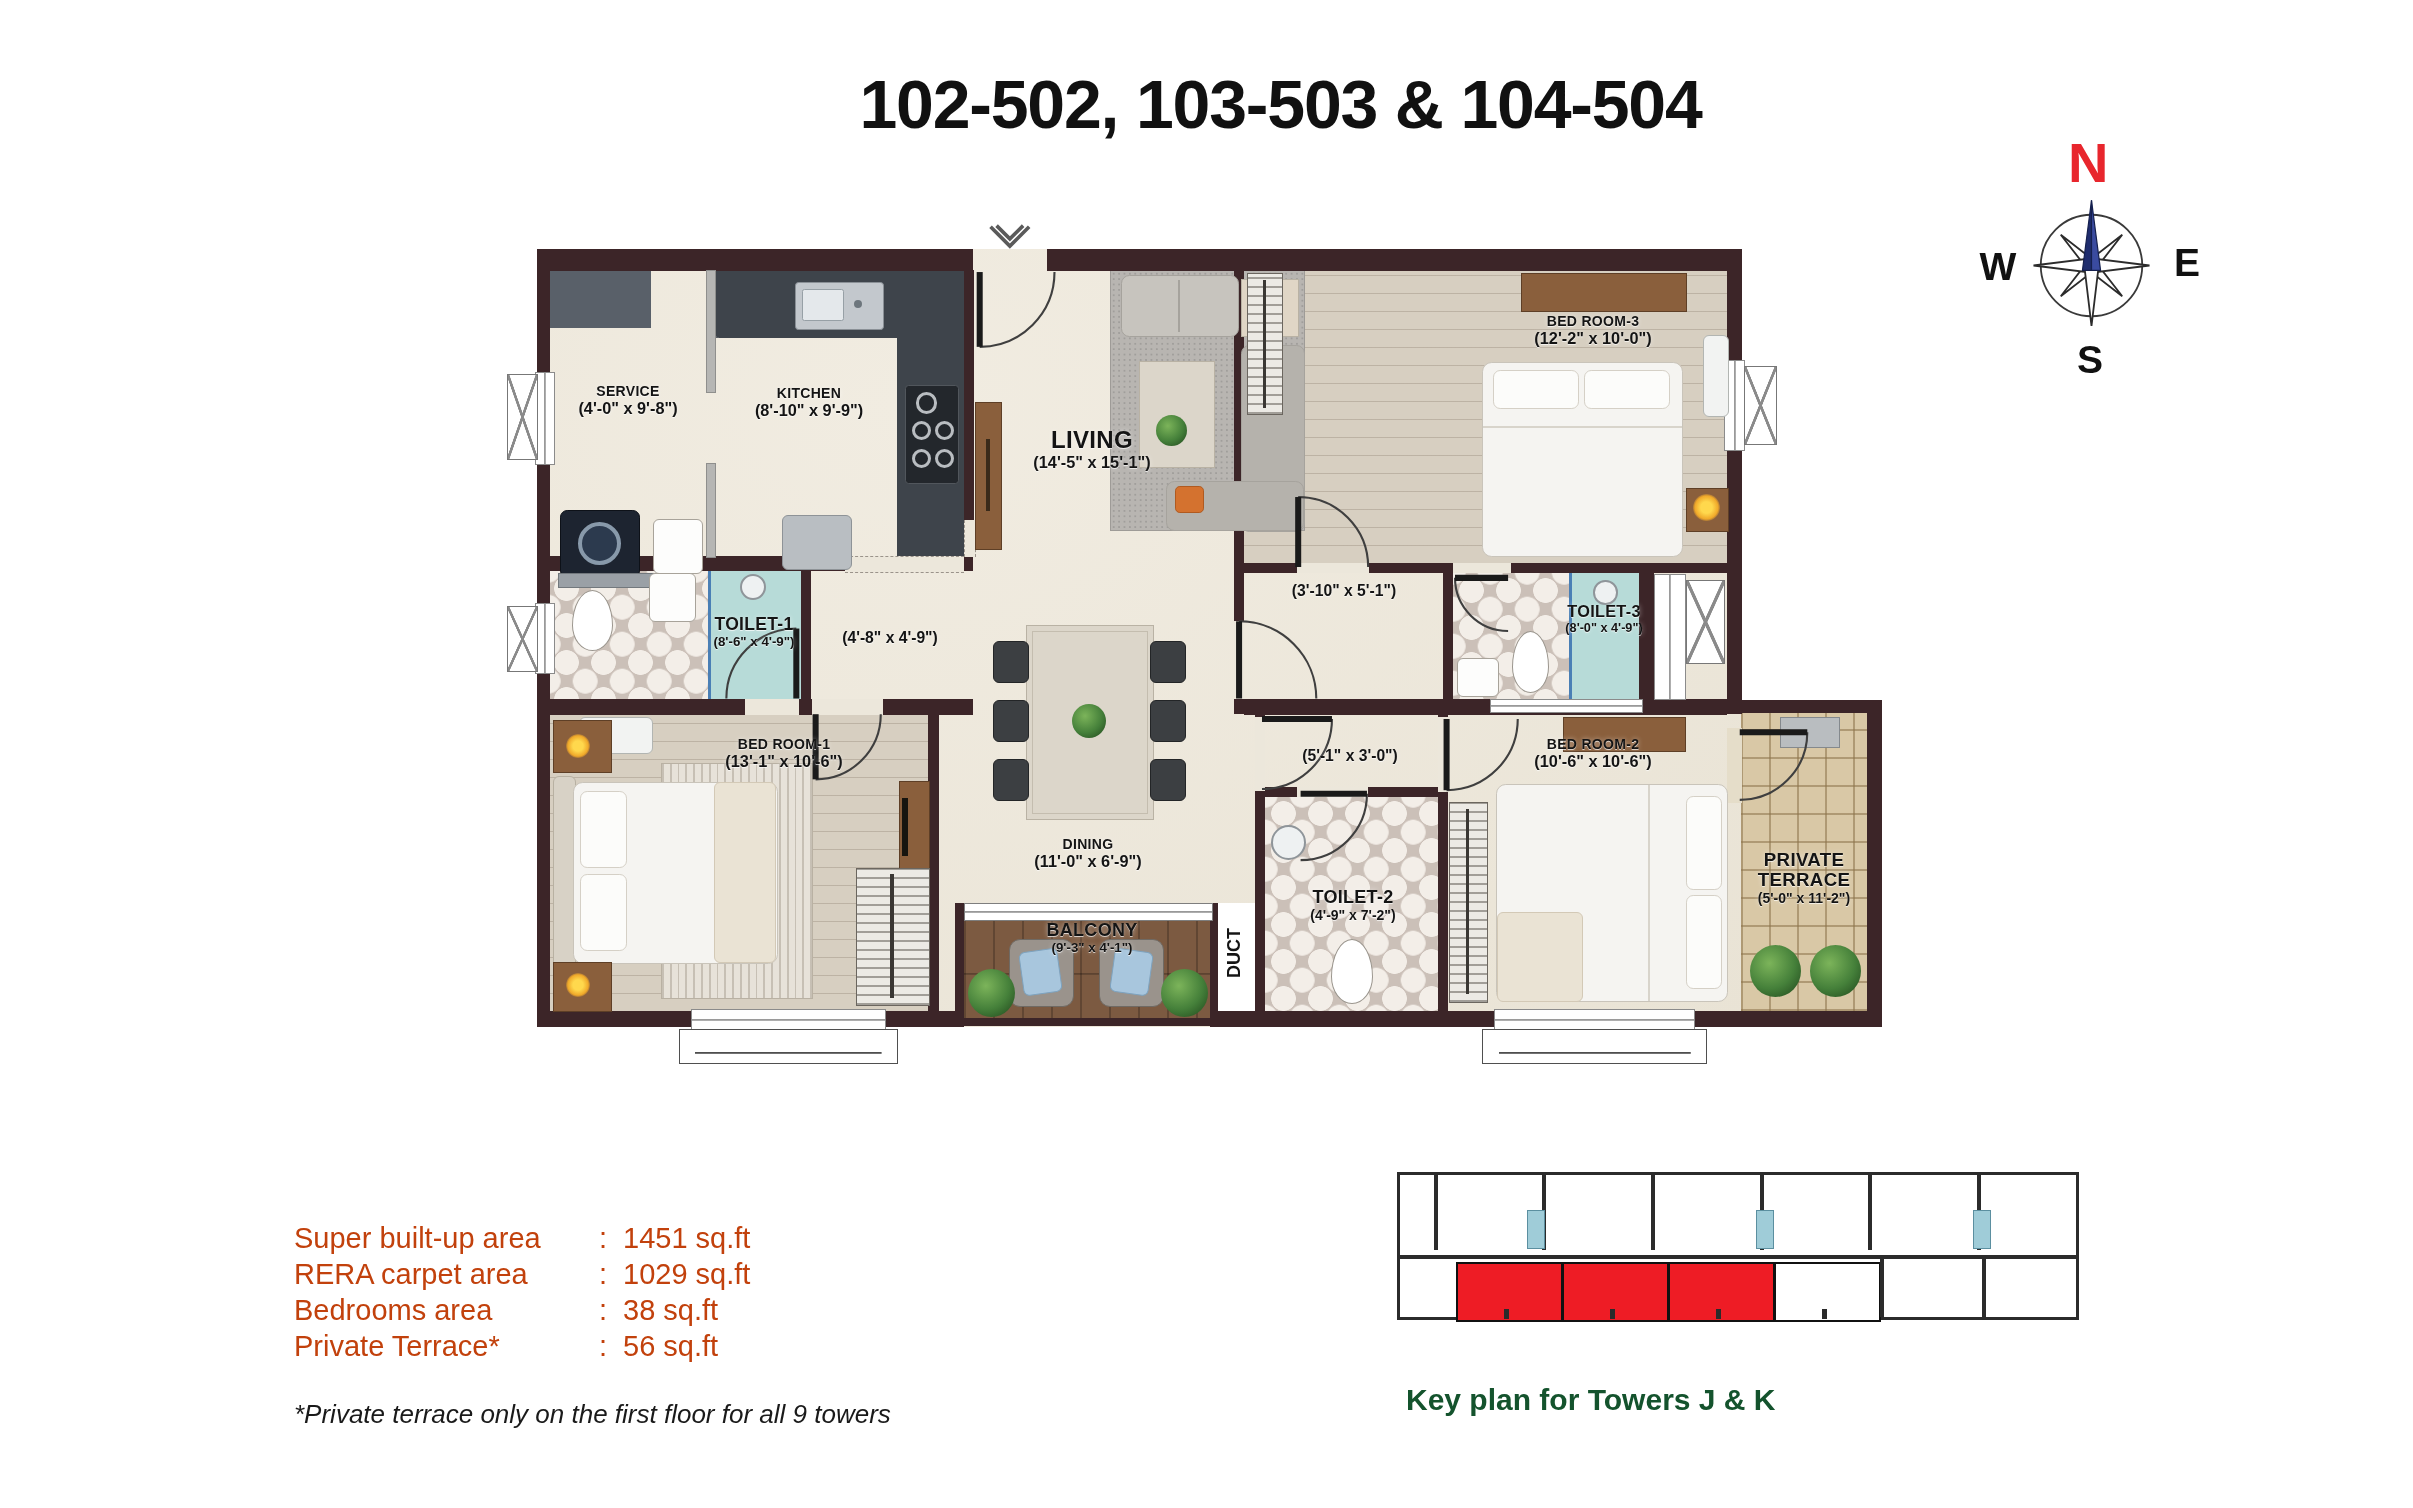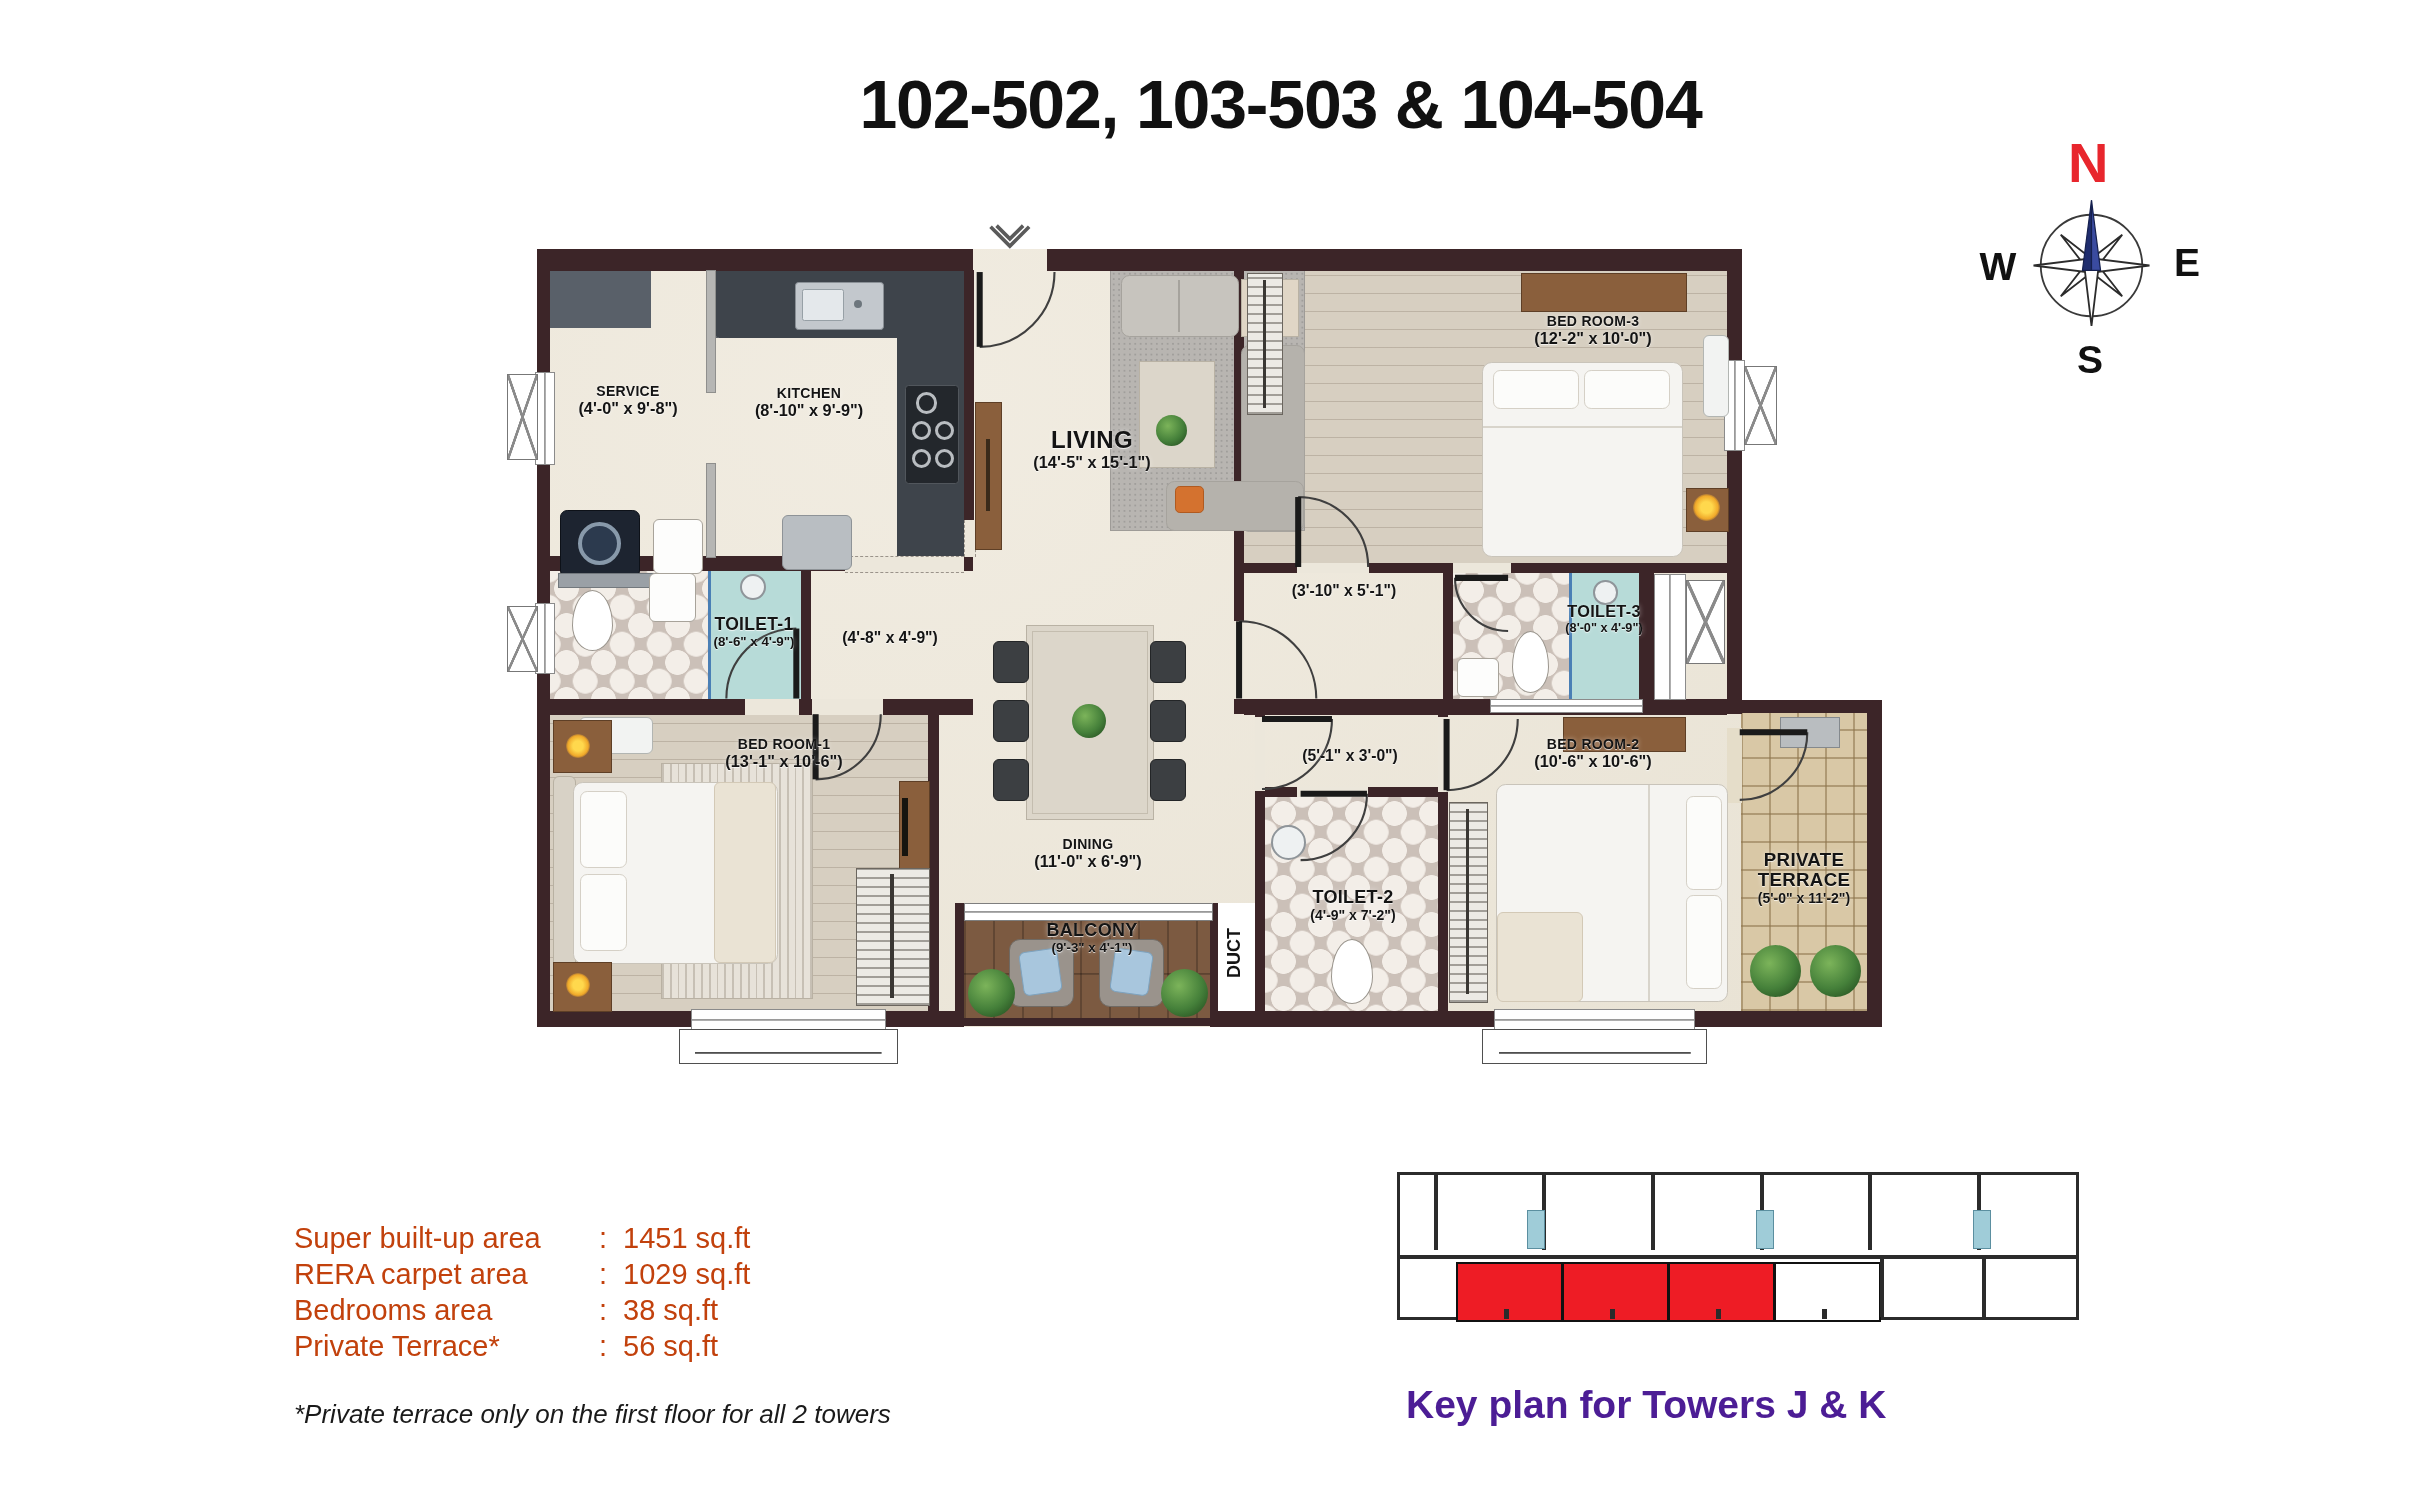--- a/index.html
+++ b/index.html
@@ -72,21 +72,21 @@
   .areas{position:absolute;left:294px;top:1220px;color:#c2410c;font-size:29px;}
   .arow{display:flex;height:36px;align-items:center;}
   .alab{width:305px;}
   .asep{width:24px;}
   .foot{position:absolute;left:294px;top:1399px;font-size:26px;font-style:italic;color:#1a1a1a;}
   .kp{position:absolute;left:1397px;top:1172px;width:682px;height:148px;background:#fff;border:3px solid #2b2b2b;box-sizing:border-box;}
   .kpw{position:absolute;background:#2b2b2b;}
   .kpred{position:absolute;background:#ee1c25;border:2.4px solid #111;}
   .kpwhite{position:absolute;background:#fff;border:2.4px solid #111;}
   .kpblue{position:absolute;background:#9fccd8;border:1.2px solid #5b8fa0;}
-  .kcap{position:absolute;left:1406px;top:1383px;font-size:39px;font-weight:700;color:#4c1d95;}
+  .kcap{position:absolute;left:1406px;top:1383px;font-size:30px;font-weight:700;color:#14532d;}
   .cmp{position:absolute;left:1982px;top:138px;width:229px;height:247px;}
   .cl{position:absolute;font-weight:700;color:#111;}
 </style>
 </head>
 <body>
 
 <div class="hdr">
   <div class="t">102-502, 103-503 &amp; 104-504</div>
 </div>
 
@@ -400,21 +400,21 @@
     <span class="alab">Bedrooms area</span>
     <span class="asep">:</span>
     <span>38 sq.ft</span>
   </div>
   <div class="arow">
     <span class="alab">Private Terrace*</span>
     <span class="asep">:</span>
     <span>56 sq.ft</span>
   </div>
 </div>
-<div class="foot">*Private terrace only on the first floor for all 2 towers</div>
+<div class="foot">*Private terrace only on the first floor for all 9 towers</div>
 
 <div class="kp">
   <div class="kpw" style="left:34px;top:0;width:3.6px;height:75px;"></div>
   <div class="kpw" style="left:142px;top:0;width:3.6px;height:75px;"></div>
   <div class="kpw" style="left:251px;top:0;width:3.6px;height:75px;"></div>
   <div class="kpw" style="left:360px;top:0;width:3.6px;height:75px;"></div>
   <div class="kpw" style="left:468px;top:0;width:3.6px;height:75px;"></div>
   <div class="kpw" style="left:577px;top:0;width:3.6px;height:75px;"></div>
   <div class="kpw" style="left:0;top:80px;width:676px;height:3.6px;"></div>
   <div class="kpblue" style="left:127px;top:35px;width:15.7px;height:37px;"></div>

